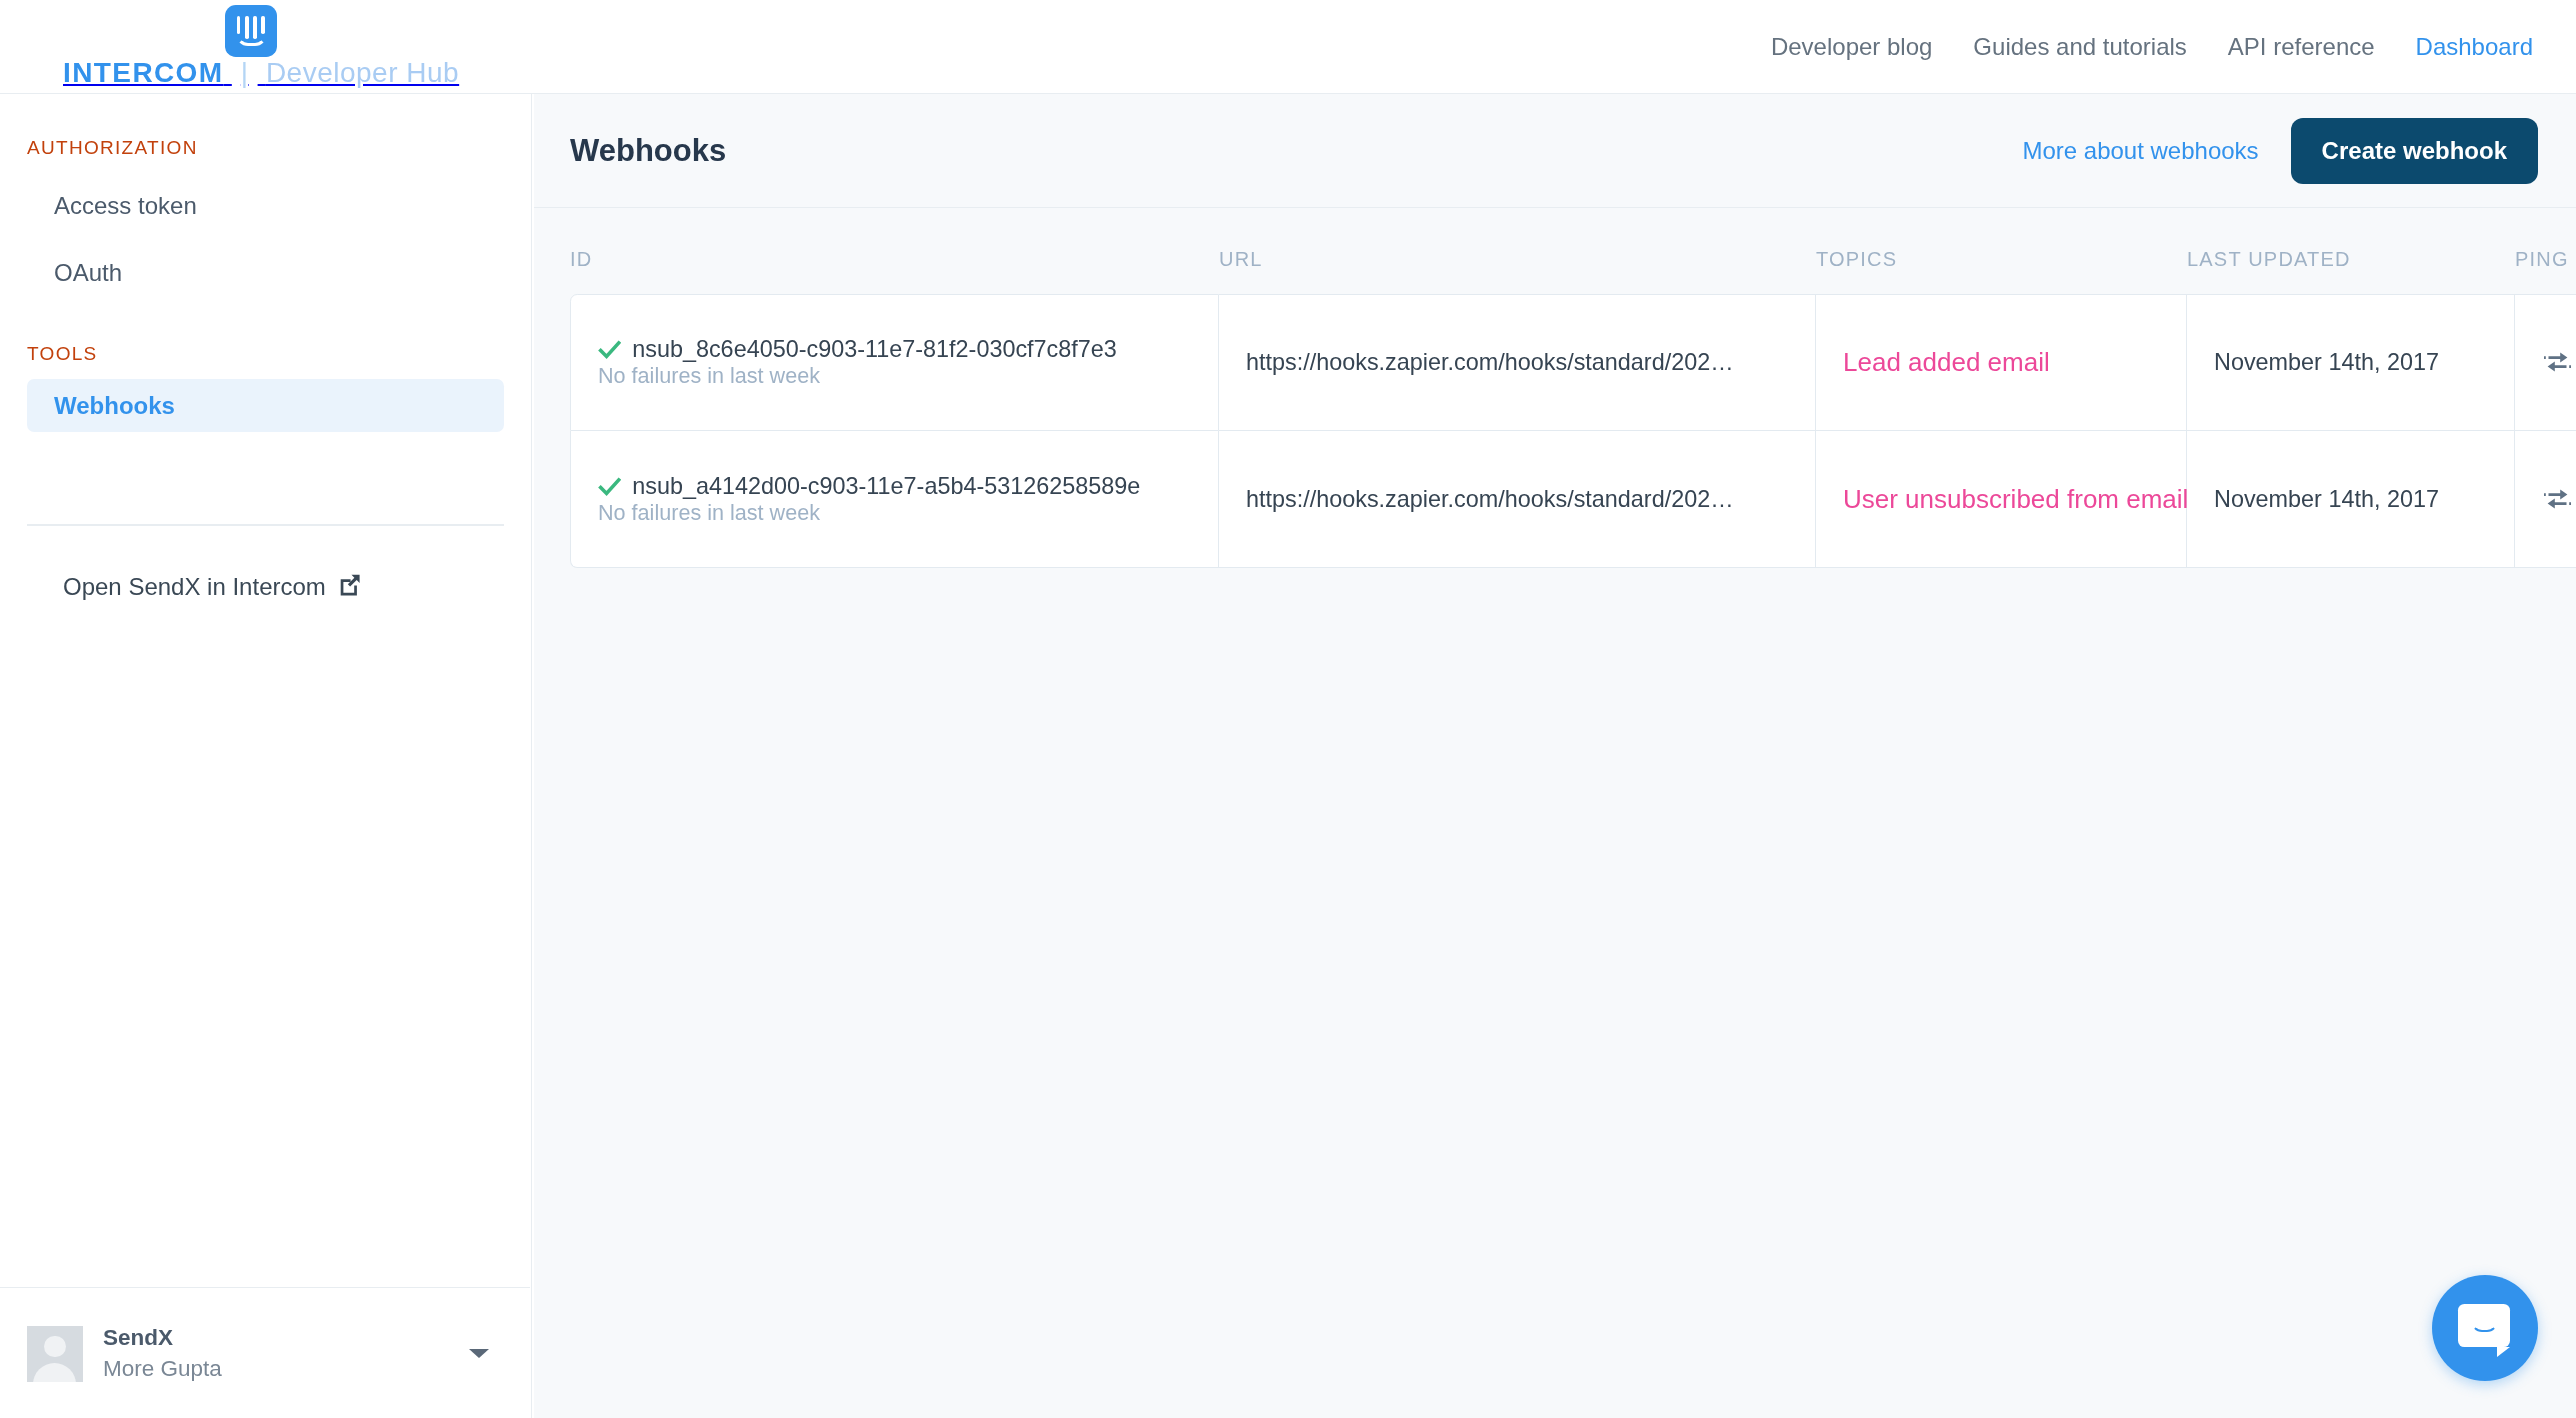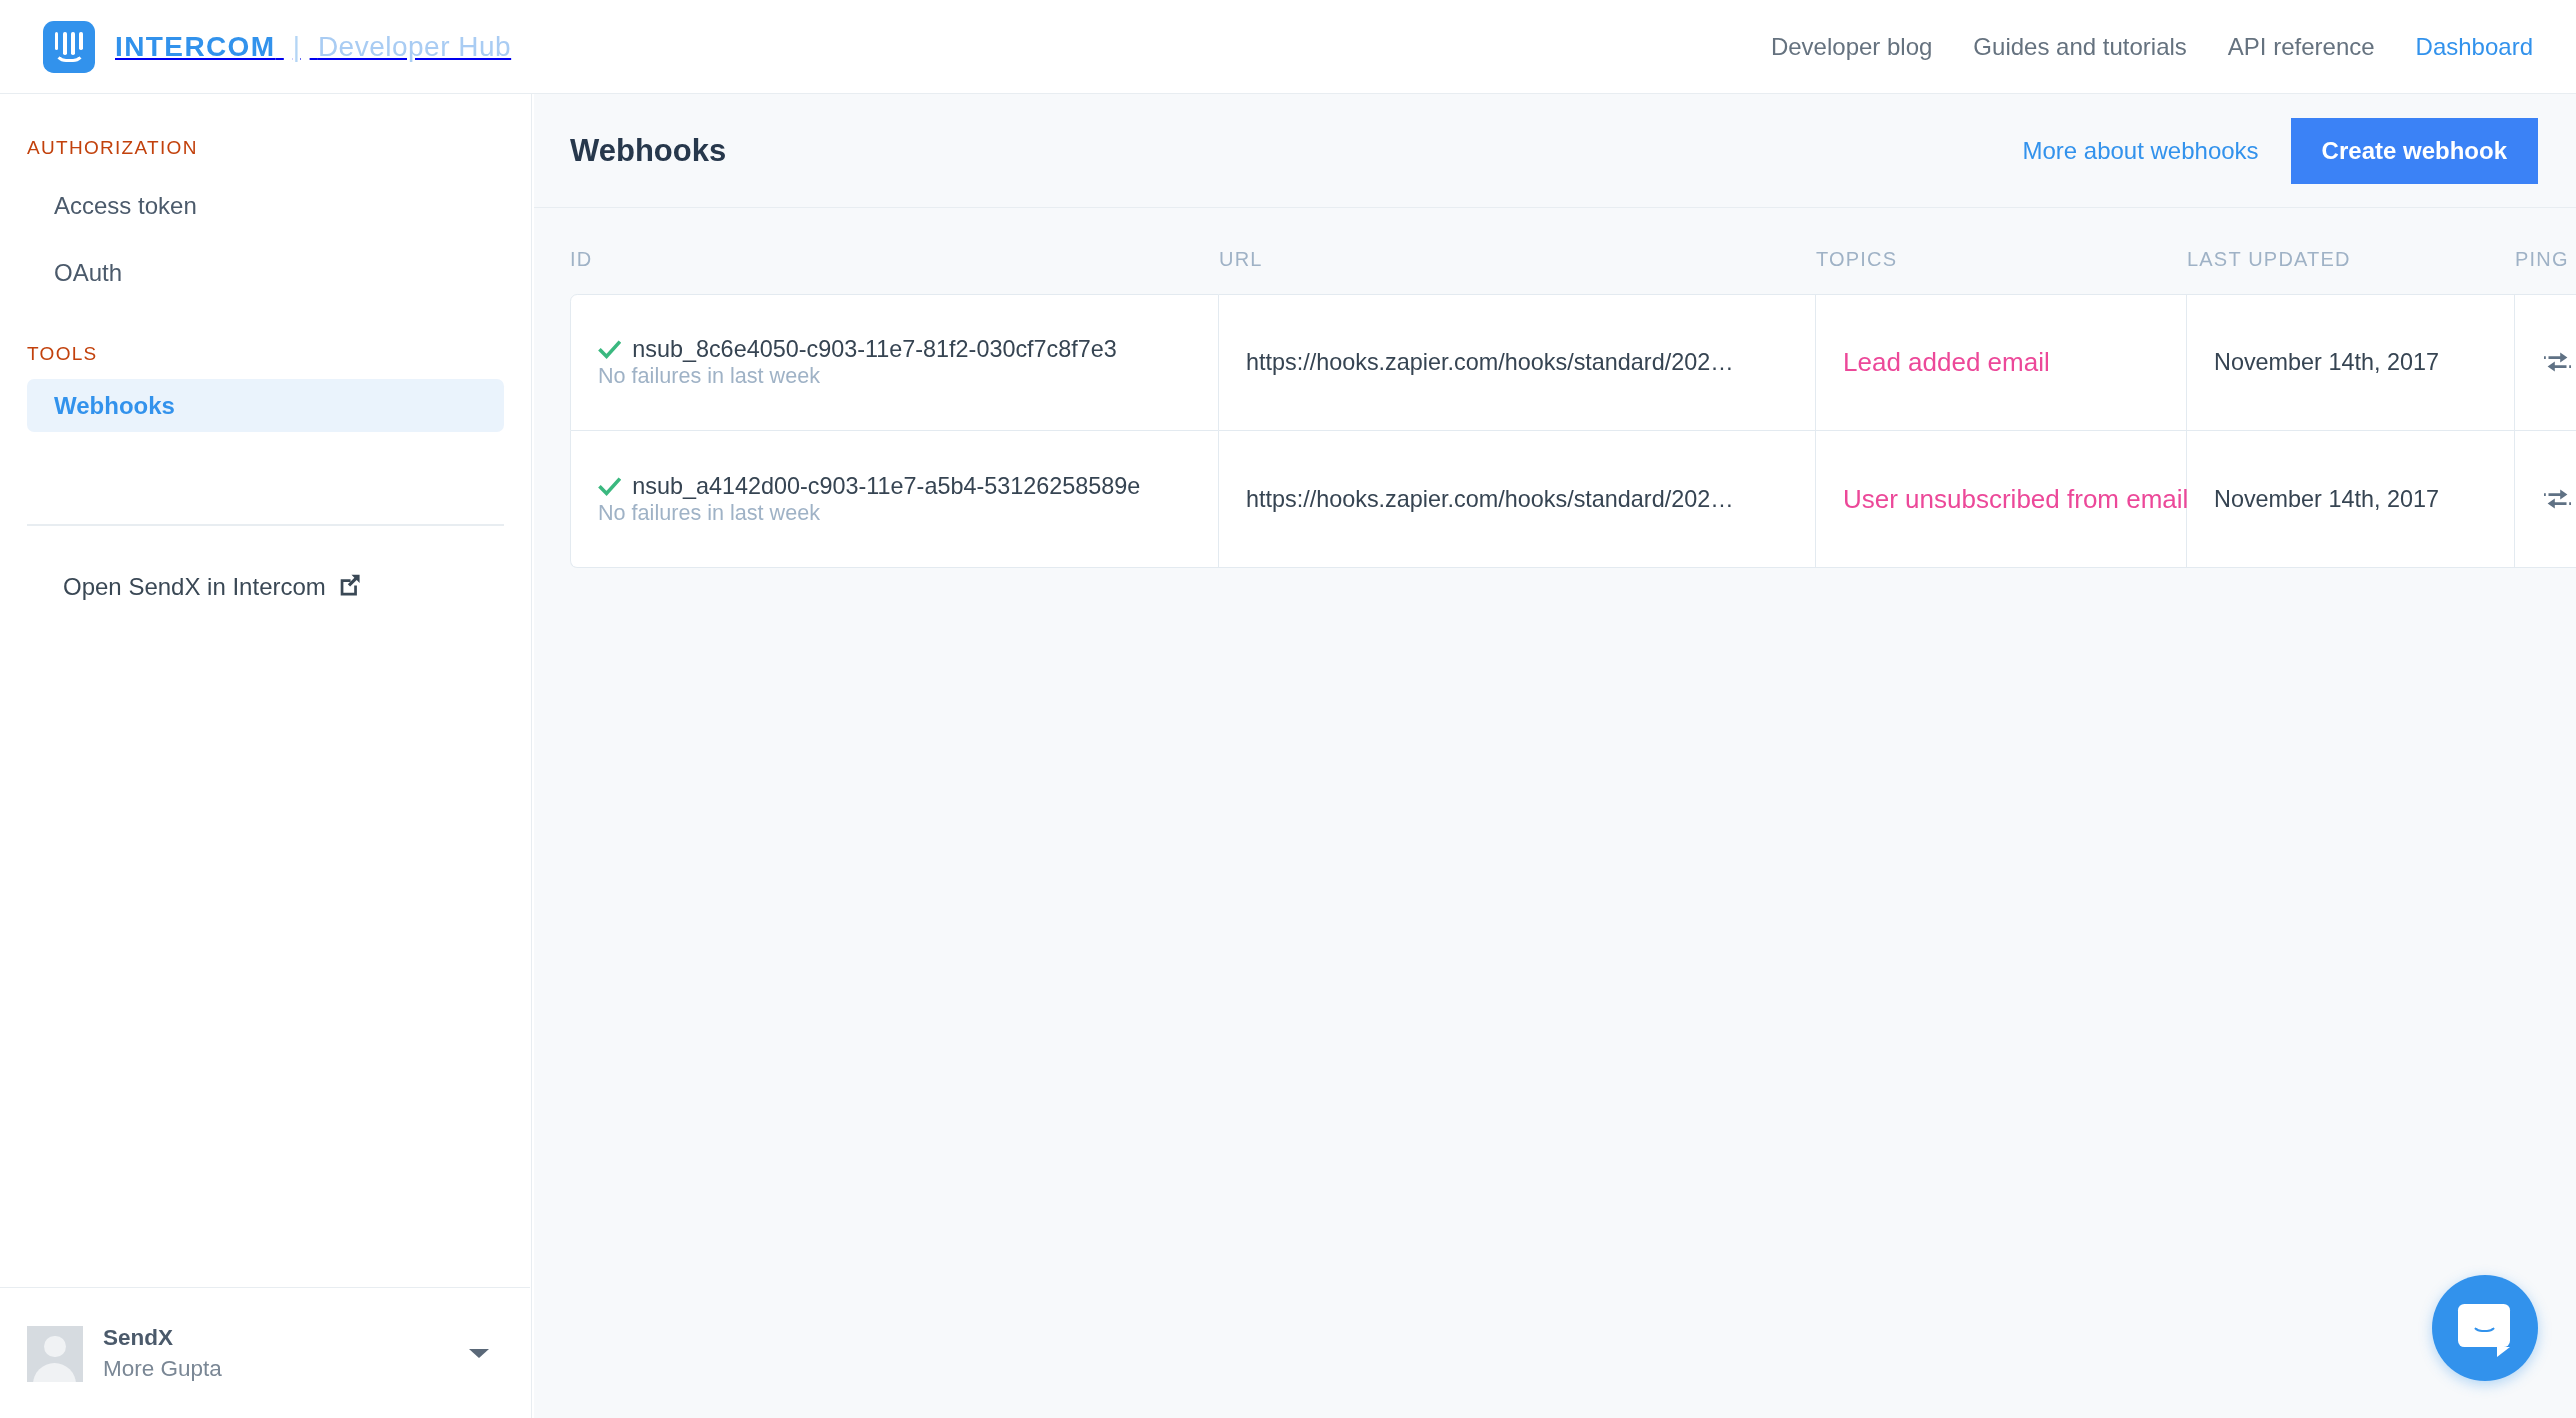--- a/index.html
+++ b/index.html
@@ -26,20 +26,21 @@
     border-bottom: 1.8px solid #e8edf1;
     display: flex;
     align-items: center;
     justify-content: space-between;
   }
 
   .brand {
     display: flex;
     align-items: center;
     margin-left: 43px;
+    flex-direction: column;
   }
 
   .brand-logo {
     width: 52px; height: 52px;
     border-radius: 10.8px;
     background: #3292ec;
     position: relative;
     flex: 0 0 auto;
   }
   .brand-logo .bar {
@@ -240,24 +241,24 @@
     align-items: center;
   }
   .head-link {
     font-size: 24px;
     color: #3292ec;
     text-decoration: none;
     white-space: nowrap;
   }
   .btn-primary {
     margin-left: 32px;
-    background: #3b82f6;
+    background: #0c4a6e;
     color: #ffffff;
     border: none;
-    border-radius: 0;
+    border-radius: 12px;
     font-family: "Liberation Sans", sans-serif;
     font-size: 24px;
     font-weight: bold;
     padding: 19px 31px;
     cursor: pointer;
     white-space: nowrap;
   }
 
   
   .table-wrap {

